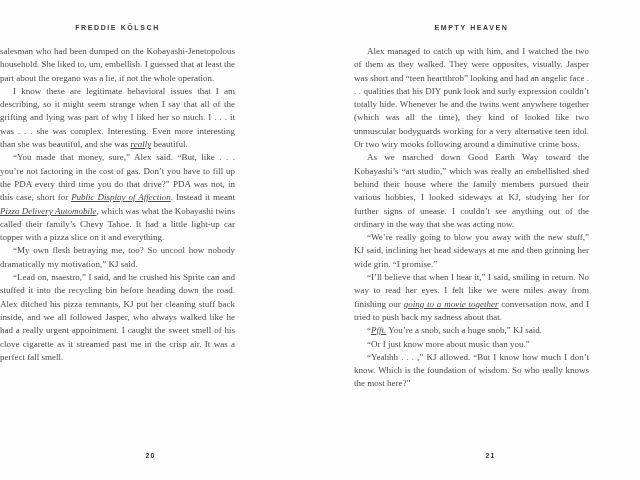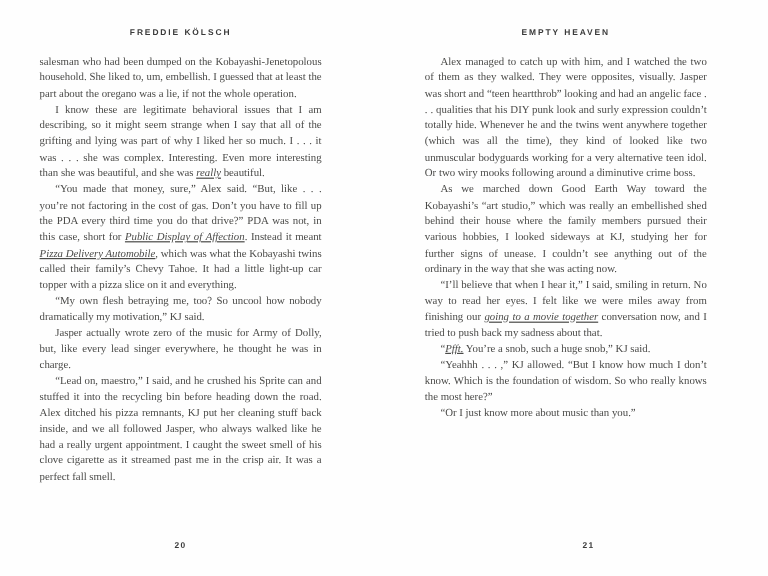--- a/index.html
+++ b/index.html
@@ -15,21 +15,21 @@
     display:flex;
     overflow:hidden;
     font-family:"Liberation Serif", serif;
   }
   .page{
     width:320px;height:480px;
     position:relative;
     flex:0 0 320px;
   }
   .col{width:235px;}
-  .page-left .col{margin-left:33px;}
+  .page-left .col{}
   .page-right .col{margin-left:34px;}
   .running-head{
     margin-top:24px;
     text-align:center;
     font-family:"Liberation Sans", sans-serif;
     font-weight:bold;
     font-size:7px;
     letter-spacing:1.6px;
     color:var(--head-text);
   }
@@ -63,35 +63,35 @@
 <div class="spread">
 
   <section class="page page-left">
     <div class="col">
       <header class="running-head">FREDDIE KÖLSCH</header>
       <div class="body-text" id="left-body">
           <p class="para"><span>salesman who had been dumped on the Kobayashi-Jenetopolous household. She liked to, um, embellish. I guessed that at least the part about the oregano was a lie, if not the whole operation.</span></p>
           <p class="para indent"><span>I know these are legitimate behavioral issues that I am describing, so it might seem strange when I say that all of the grifting and lying was part of why I liked her so much. I . . . it was . . . she was complex. Interesting. Even more interesting than she was beautiful, and she was </span><span class="it">really</span><span> beautiful.</span></p>
           <p class="para indent"><span>“You made that money, sure,” Alex said. “But, like . . . you’re not factoring in the cost of gas. Don’t you have to fill up the PDA every third time you do that drive?” PDA was not, in this case, short for </span><span class="it">Public Display of Affection</span><span>. Instead it meant </span><span class="it">Pizza Delivery Automobile</span><span>, which was what the Kobayashi twins called their family’s Chevy Tahoe. It had a little light-up car topper with a pizza slice on it and everything.</span></p>
           <p class="para indent"><span>“My own flesh betraying me, too? So uncool how nobody dramatically my motivation,” KJ said.</span></p>
-          <p class="para indent"><span>Jasper actually wrote zero of the music for Army of Dolly, but, like every lead singer everywhere, he thought he was in charge.</span></p>
           <p class="para indent"><span>“Lead on, maestro,” I said, and he crushed his Sprite can and stuffed it into the recycling bin before heading down the road. Alex ditched his pizza remnants, KJ put her cleaning stuff back inside, and we all followed Jasper, who always walked like he had a really urgent appointment. I caught the sweet smell of his clove cigarette as it streamed past me in the crisp air. It was a perfect fall smell.</span></p>
         </div>
     </div>
     <footer class="folio">20</footer>
   </section>
 
   <section class="page page-right">
     <div class="col">
       <header class="running-head">EMPTY HEAVEN</header>
       <div class="body-text" id="right-body">
           <p class="para indent"><span>Alex managed to catch up with him, and I watched the two of them as they walked. They were opposites, visually. Jasper was short and “teen heartthrob” looking and had an angelic face . . . qualities that his DIY punk look and surly expression couldn’t totally hide. Whenever he and the twins went anywhere together (which was all the time), they kind of looked like two unmuscular bodyguards working for a very alternative teen idol. Or two wiry mooks following around a diminutive crime boss.</span></p>
           <p class="para indent"><span>As we marched down Good Earth Way toward the Kobayashi’s “art studio,” which was really an embellished shed behind their house where the family members pursued their various hobbies, I looked sideways at KJ, studying her for further signs of unease. I couldn’t see anything out of the ordinary in the way that she was acting now.</span></p>
+          <p class="para indent"><span>“We’re really going to blow you away with the new stuff,” KJ said, inclining her head sideways at me and then grinning her wide grin. “I promise.”</span></p>
           <p class="para indent"><span>“I’ll believe that when I hear it,” I said, smiling in return. No way to read her eyes. I felt like we were miles away from finishing our </span><span class="it">going to a movie together</span><span> conversation now, and I tried to push back my sadness about that.</span></p>
           <p class="para indent"><span>“</span><span class="it">Pfft.</span><span> You’re a snob, such a huge snob,” KJ said.</span></p>
+          <p class="para indent"><span>“Or I just know more about music than you.”</span></p>
           <p class="para indent"><span>“Yeahhh . . . ,” KJ allowed. “But I know how much I don’t know. Which is the foundation of wisdom. So who really knows the most here?”</span></p>
-          <p class="para indent"><span>“Or I just know more about music than you.”</span></p>
         </div>
     </div>
     <footer class="folio">21</footer>
   </section>
 
 </div>
 
 </body></html>

